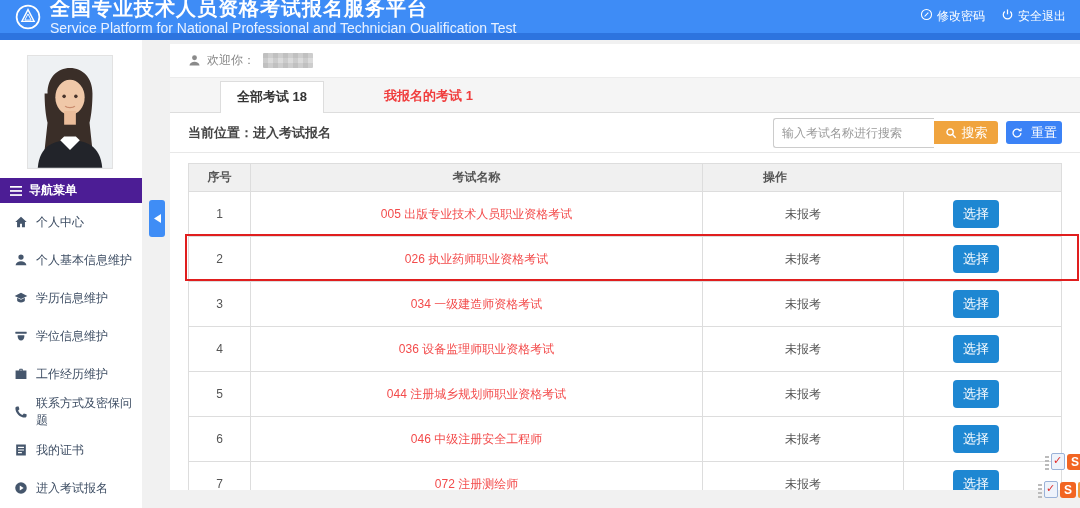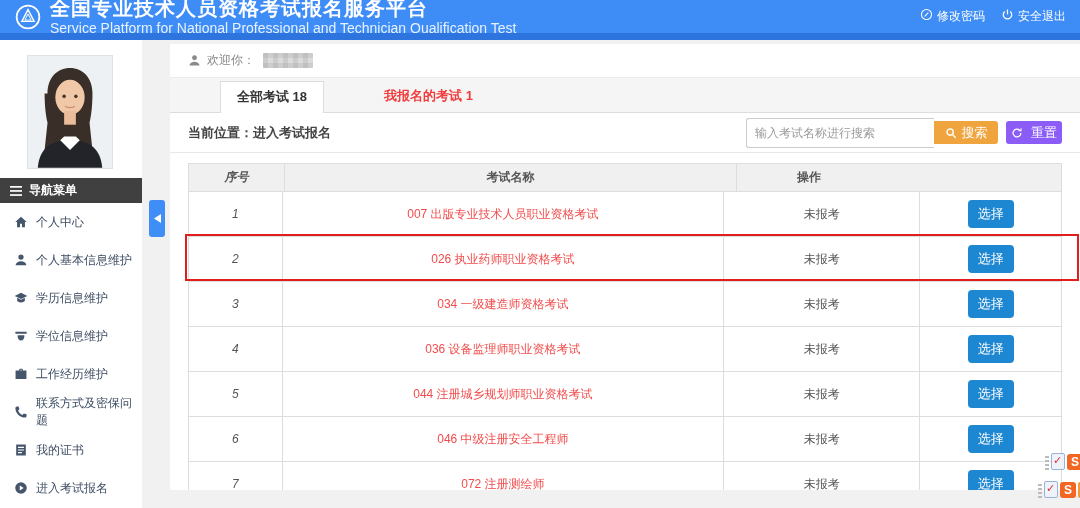--- a/index.html
+++ b/index.html
@@ -31,21 +31,21 @@
   
   .sidebar { position:absolute; left:0; top:40px; width:142px; height:468px; background:#fff; z-index:4; }
   .photo {
     position:absolute; left:27px; top:15px; width:86px; height:114px;
     background:linear-gradient(180deg,#f2f4f6 0%,#e9edf0 100%);
     overflow:hidden; border:1px solid #e2e2e2;
   }
   .photo svg { width:100%; height:100%; display:block; }
   .nav-header {
     position:absolute; left:0; top:138px; width:142px; height:25px;
-    background:#404040; color:#fff; font-size:12px; font-weight:bold;
+    background:#4c1d95; color:#fff; font-size:12px; font-weight:bold;
     display:flex; align-items:center; gap:7px; padding-left:10px;
   }
   .nav-header svg { width:12px; height:12px; }
   .menu { position:absolute; left:0; top:163px; width:142px; }
   .menu-item {
     height:38px; display:flex; align-items:center; gap:8px;
     padding-left:14px; font-size:12px; color:#3d4d63; cursor:pointer;
   }
   .menu-item .micon { width:14px; height:14px; color:#45566c; display:inline-flex; }
   .menu-item .micon svg { width:14px; height:14px; }
@@ -86,43 +86,43 @@
     color:#333; margin-bottom:-1px; min-width:76px; text-align:center;
   }
   .tab.inactive { color:#f03c3c; border:none; background:transparent; }
   .crumb-row {
     height:40px; display:flex; align-items:center;
     padding:0 18px; border-bottom:1px solid #e8e8e8;
   }
   .crumb { font-size:13px; color:#444; font-weight:bold; }
   .search-group { margin-left:auto; display:flex; align-items:center; }
   .search-input {
-    width:188px; height:30px; border:1px solid #ccc; border-right:none;
+    width:161px; height:30px; border:1px solid #ccc; border-right:none;
     border-radius:3px 0 0 3px; padding:0 8px; font-size:12px; color:#333;
     font-family:inherit; outline:none;
   }
   .search-input::placeholder { color:#9a9a9a; }
   .btn { height:23px; border:none; color:#fff; font-size:13px; cursor:pointer;
          display:inline-flex; align-items:center; gap:5px; justify-content:center;
          font-family:inherit; }
   .btn svg { width:12px; height:12px; }
   .btn-search { width:64px; background:#f0a43e; border-radius:0 3px 3px 0; }
-  .btn-reset { width:56px; background:#8b5cf6; border-radius:3px; margin-left:8px;gap:8px; }
+  .btn-reset { width:56px; background:#3b82f6; border-radius:3px; margin-left:8px;gap:8px; }
 
   
   .table-wrap { padding:10px 18px 0; }
   .table { width:874px; border:1px solid #ddd; border-bottom:none; font-size:12px; }
   .trow { display:flex; border-bottom:1px solid #ddd; height:45px; }
   .thead { height:28px; background:#f0f0f0; font-weight:bold; color:#333; }
   .cell {
     display:flex; align-items:center; justify-content:center; text-align:center;
     border-right:1px solid #ddd; color:#555;
   }
   .cell:last-child { border-right:none; }
-  .c-no { width:96px;font-style:italic; }
+  .c-no { width:62px; }
   .c-name { width:452px; }
   .c-status { width:201px; }
   .c-op { width:144px; }
   .exam-link { color:#f34b4b; text-decoration:none; cursor:pointer; }
   .select-btn {
     width:46px; height:28px; background:#1e87d2; color:#fff; border:none;
     border-radius:4px; font-size:13px; cursor:pointer; font-family:inherit;
   }
   .highlight-box {
     position:absolute; left:185px; top:234px; width:894px; height:47px;
@@ -323,21 +323,21 @@
     <div class="table">
       <div class="trow thead">
         <div class="cell c-no">序号</div>
         <div class="cell c-name">考试名称</div>
         <div class="cell c-op">操作</div>
       </div>
       <div id="tbody">
   <div class="trow">
     <div class="cell c-no">1</div>
     <div class="cell c-name">
-              <a class="exam-link">007 出版专业技术人员职业资格考试</a>
+              <a class="exam-link">005 出版专业技术人员职业资格考试</a>
             </div>
     <div class="cell c-status">未报考</div>
     <div class="cell c-op">
               <button class="select-btn">选择</button>
             </div>
   </div>
 
   <div class="trow">
     <div class="cell c-no">2</div>
     <div class="cell c-name">

